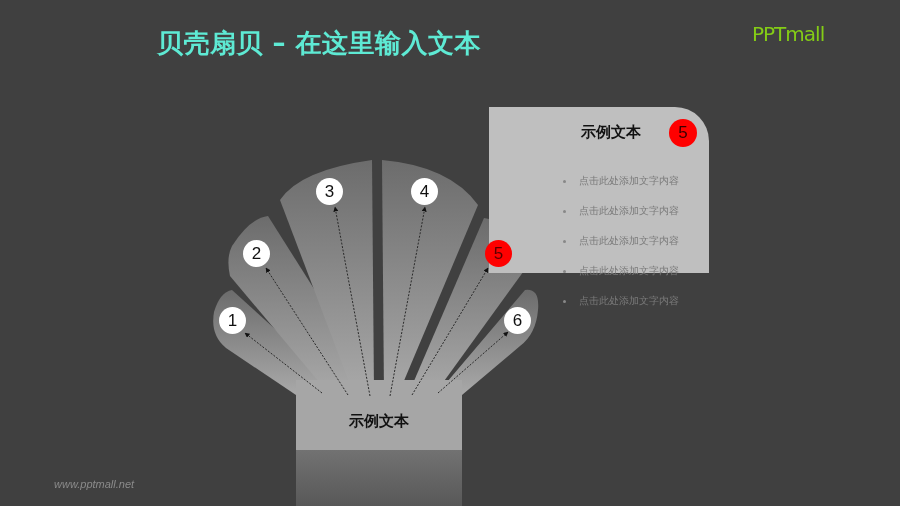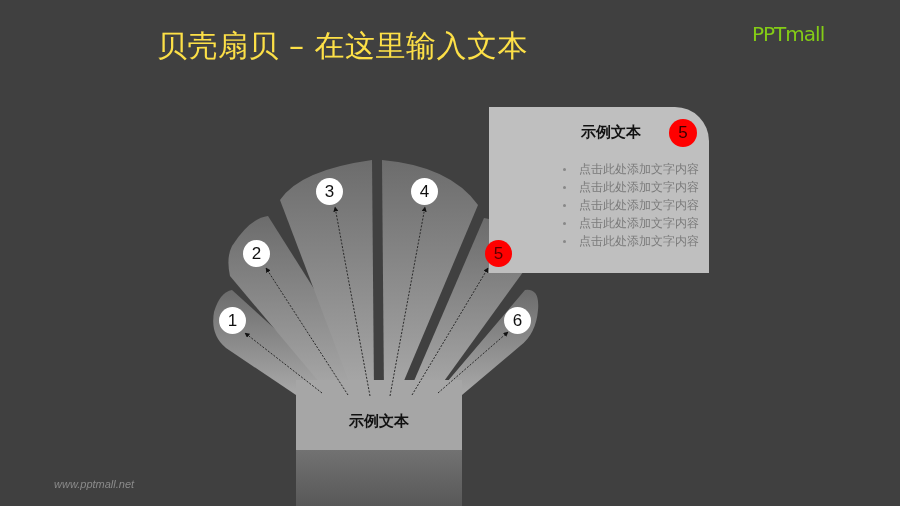--- a/index.html
+++ b/index.html
@@ -1,25 +1,25 @@
 <!DOCTYPE html>
 <html><head>
 <meta charset="utf-8">
 <style>
   html, body { margin:0; padding:0; }
   body { width:900px; height:506px; background:#404040; position:relative; overflow:hidden; font-family:"DejaVu Sans", sans-serif; }
-  .title { position:absolute; left:157px; top:26px; font-size:30px; font-weight:normal; color:#fde047; letter-spacing:0.5px; white-space:nowrap; }
+  .title { position:absolute; left:157px; top:26px; font-size:26px; font-weight:bold; color:#5eead4; letter-spacing:0.5px; white-space:nowrap; }
   .logo { position:absolute; left:752px; top:22px; font-family:"DejaVu Sans", sans-serif; font-size:20px; font-weight:normal; color:#84cc16; letter-spacing:-1px; }
   .footer-url { position:absolute; left:54px; top:478px; font-size:11px; color:#8a8a8a; font-family:"Liberation Sans", sans-serif;font-style:italic; }
   svg.diagram { position:absolute; left:0; top:0; }
   .card { position:absolute; left:489px; top:107px; width:220px; height:166px; background:#bfbfbf; border-top-right-radius:34px; }
   .card-title { position:absolute; left:92px; top:16px; font-size:15px; font-weight:bold; color:#111; white-space:nowrap; }
   .card-badge { position:absolute; left:180px; top:12px; width:28px; height:28px; border-radius:50%; background:#ff0000; color:#3a0000; font-size:17px; text-align:center; line-height:28px; font-family:"Liberation Sans", sans-serif; }
   .card-list { position:absolute; left:74px; top:53px; list-style:none; margin:0; padding:0; }
-  .card-list li { font-size:12px; color:#7a7a7a; height:18px; line-height:18px; white-space:nowrap; }
+  .card-list li { font-size:10px; color:#7a7a7a; height:18px; line-height:18px; white-space:nowrap;margin-top:12px; }
   .card-list li .dot { display:inline-block; width:3px; height:3px; border-radius:50%; background:#888; vertical-align:middle; margin-right:13px; }
   .base-label { position:absolute; left:296px; top:412px; width:166px; text-align:center; font-size:15px; font-weight:bold; color:#111; }
   .num { position:absolute; width:27px; height:27px; border-radius:50%; background:#ffffff; color:#111; text-align:center; line-height:27px; font-size:17px; font-family:"Liberation Sans", sans-serif; }
   .num.active { background:#ff0000; color:#5a0000; }
 </style>
 </head>
 <body>
 
 <div class="title">贝壳扇贝 – 在这里输入文本</div>
 <div class="logo">PPTmall</div>

